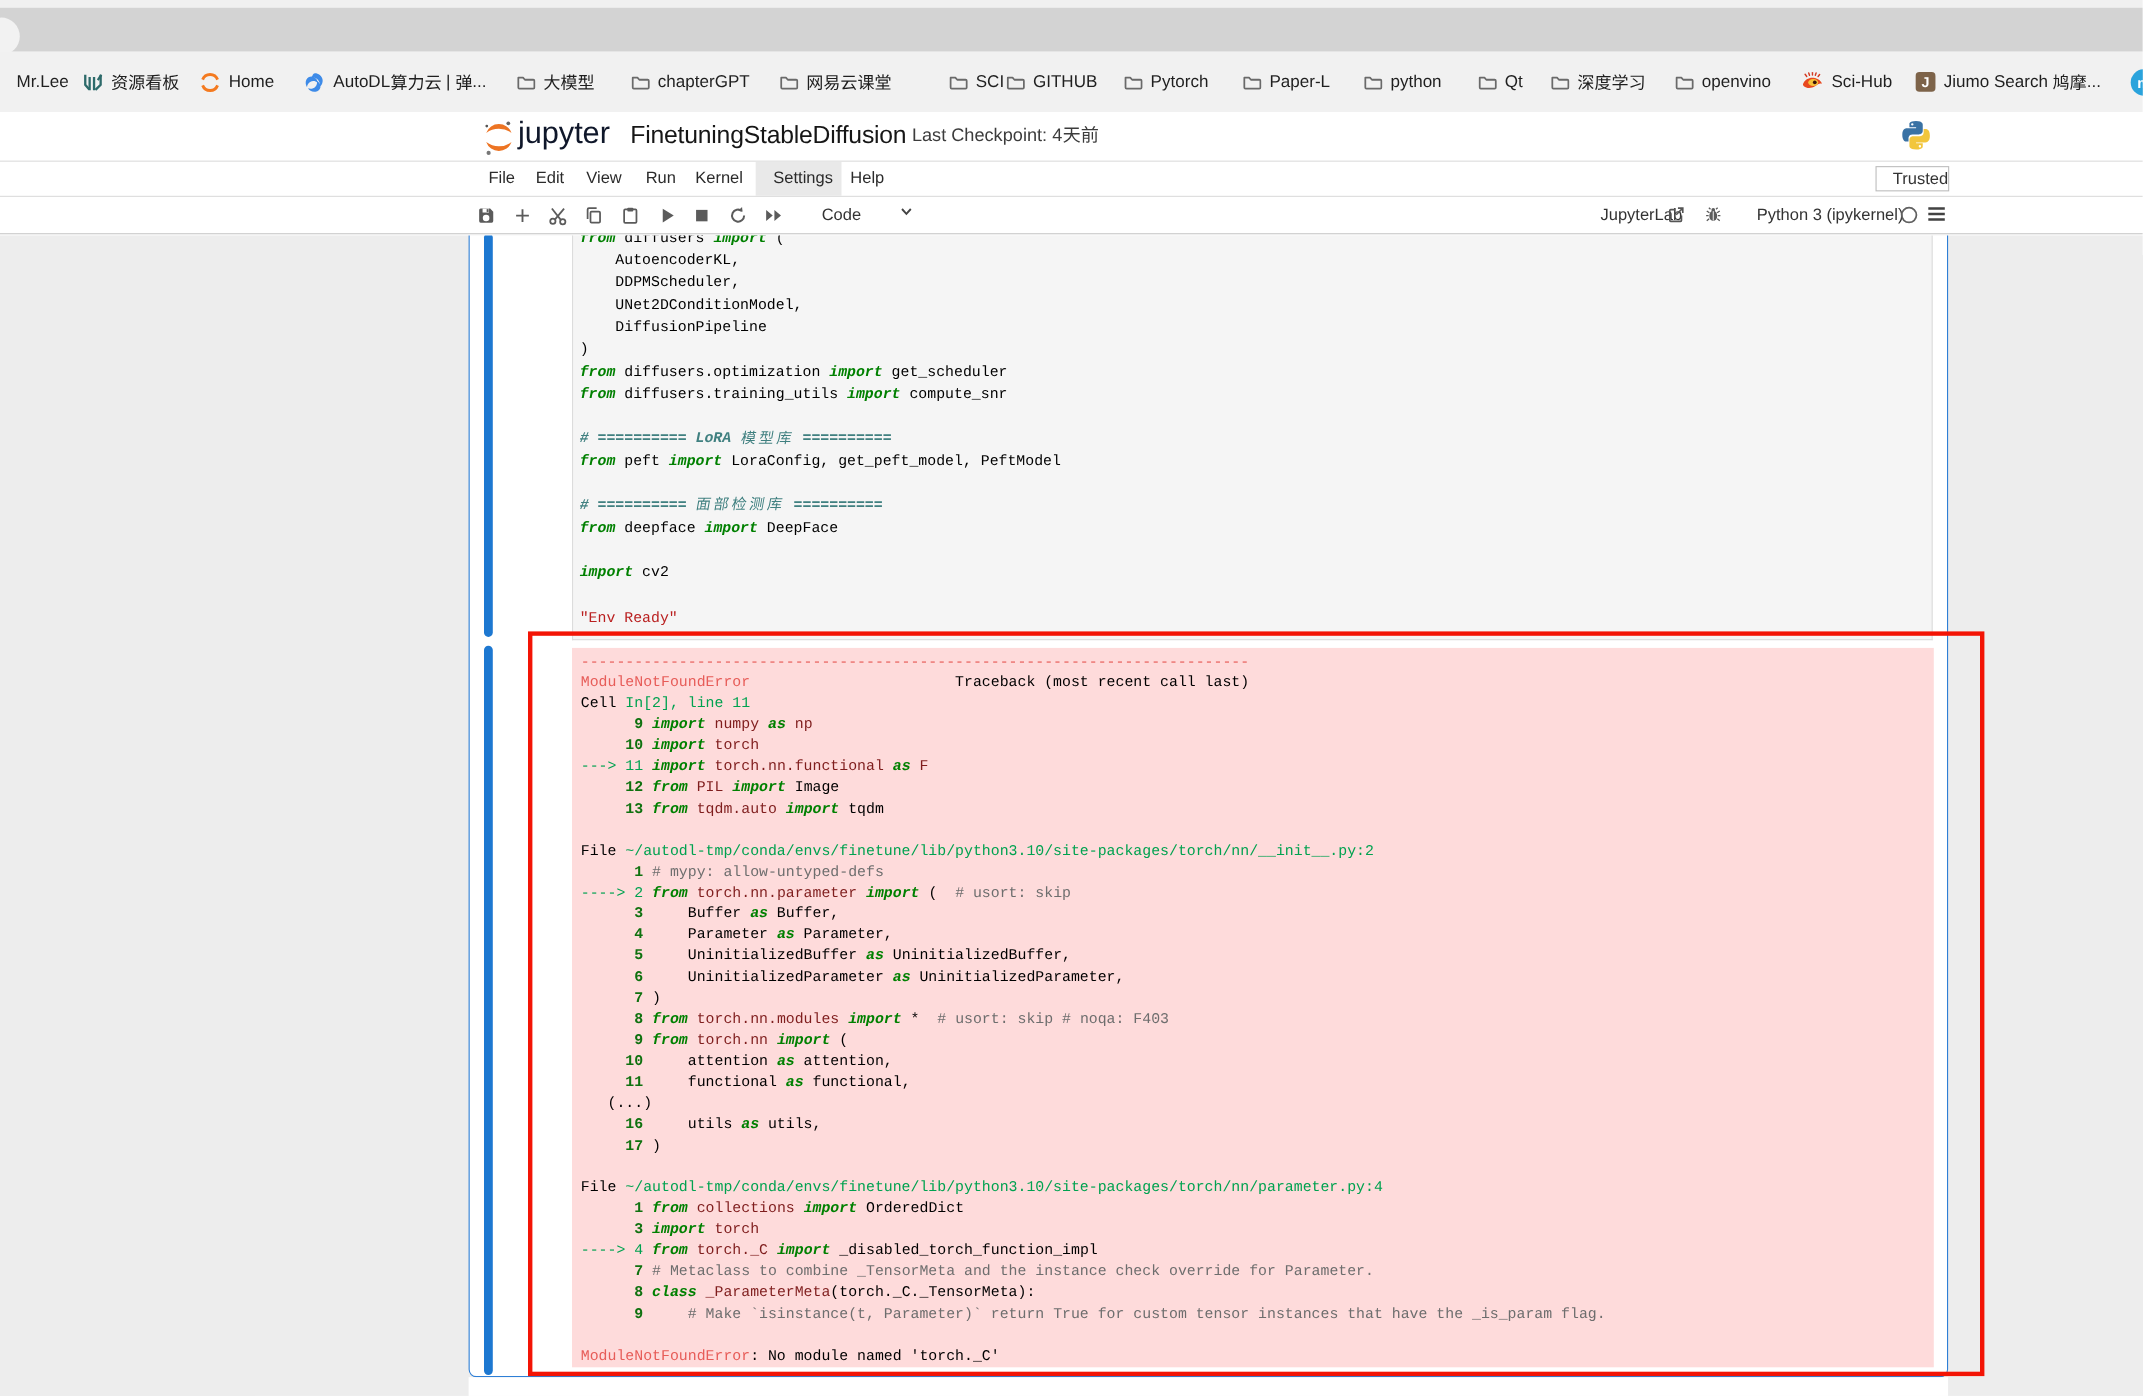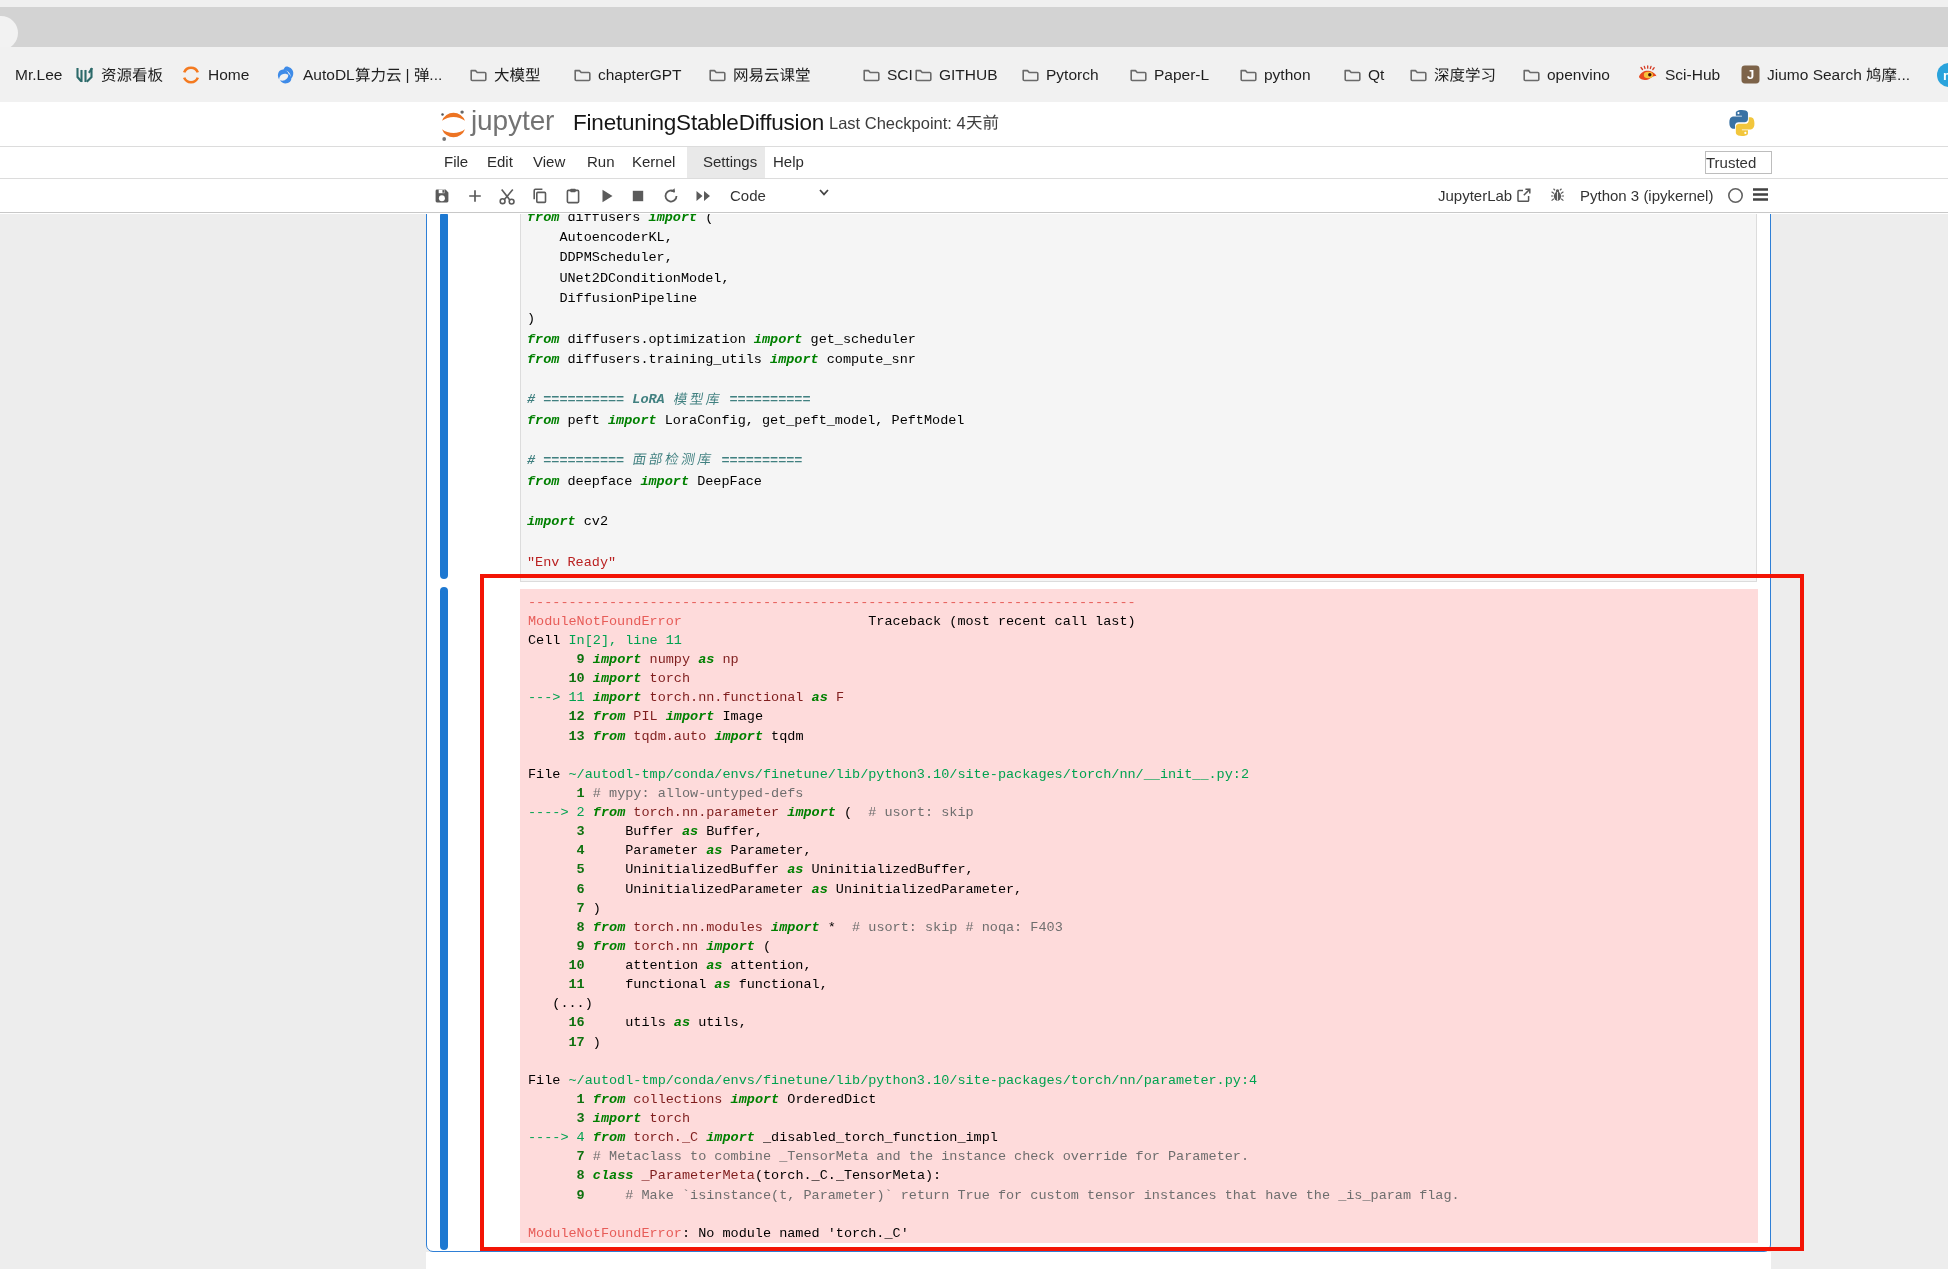--- a/index.html
+++ b/index.html
@@ -8,33 +8,33 @@
 #topstrip { position:absolute; left:0; top:0; width:1948px; height:7px; background:#f0f0f0; }
 #urlbar { position:absolute; left:0; top:7px; width:1948px; height:40px; background:#d3d3d3; }
 #urlpill { position:absolute; left:-16px; top:9px; width:34px; height:34px; border-radius:50%; background:#f2f2f2; }
 #urltext { position:absolute; left:19px; top:10px; font-size:18.8px; color:#3c3c3c; letter-spacing:0.1px; }
 #bmbar { position:absolute; left:0; top:47px; width:1948px; height:55px; background:#f1f1f1; }
 .bm { position:absolute; top:0; height:55px; display:flex; align-items:center;
   font-size:15.5px; color:#1f1f1f; white-space:pre; }
 .bmi { flex:none; margin-right:7px; }
 
 #jhead { position:absolute; left:0; top:102px; width:1948px; height:44px; background:#fff; }
-#jword { position:absolute; left:471px; top:3px; font-size:28px; color:#737373; letter-spacing:-0.1px; }
+#jword { position:absolute; left:471px; top:3px; font-size:28px; color:#0f172a; letter-spacing:-0.1px; }
 #jtitle { position:absolute; left:573px; top:8px; font-size:22.5px; color:#161616; letter-spacing:-0.2px; }
 #jchk { position:absolute; left:829px; top:12px; font-size:16.5px; color:#3c3c3c; }
 #menurow { position:absolute; left:0; top:146px; width:1948px; height:33px; background:#fff;
   border-top:1px solid #dcdcdc; border-bottom:1px solid #dcdcdc; }
 .mi { position:absolute; top:6px; font-size:15px; color:#2b2b2b; }
 .settbg { position:absolute; left:687px; top:0; width:78px; height:31px; background:#e9e9e9; }
 #trusted { position:absolute; left:1705px; top:4px; width:67px; height:23px; border:1px solid #bdbdbd;
-  background:#fff; font-size:15px; color:#333; text-align:left; line-height:21px; }
+  background:#fff; font-size:15px; color:#333; text-align:right; line-height:21px; }
 #tbrow { position:absolute; left:0; top:180px; width:1948px; height:33px; background:#fff;
   border-bottom:1.5px solid #c8c8c8; }
 .tbi { position:absolute; top:7px; }
-.tbtext { position:absolute; top:7px; font-size:15px; color:#333; }
+.tbtext { position:absolute; top:7px; font-size:15px; color:#333;margin-left:17px; }
 
 #content { position:absolute; left:0; top:213.5px; width:1948px; height:1055.5px; background:#ededed; overflow:hidden; }
 #cellpanel { position:absolute; left:425.5px; top:-3px; width:1345px; height:1041.5px; background:#fff;
   border:1.5px solid #2e7fd6; border-radius:0 0 7px 7px; }
 .collapser { position:absolute; left:13px; width:8.5px; border-radius:4px; background:#1d78d1; }
 #editor { position:absolute; left:93.5px; top:-3px; width:1237px; height:373px; background:#f5f5f5;
   border:1px solid #dcdcdc; border-top:none; }
 #outputbox { position:absolute; left:93.5px; top:377px; width:1238px; height:654.5px; background:#fedbdb; }
 pre { font-family:"Liberation Mono", monospace; white-space:pre; position:absolute; }
 #code { left:527px; top:-5.7px; font-size:13.5px; line-height:20.3px; color:#000; }

